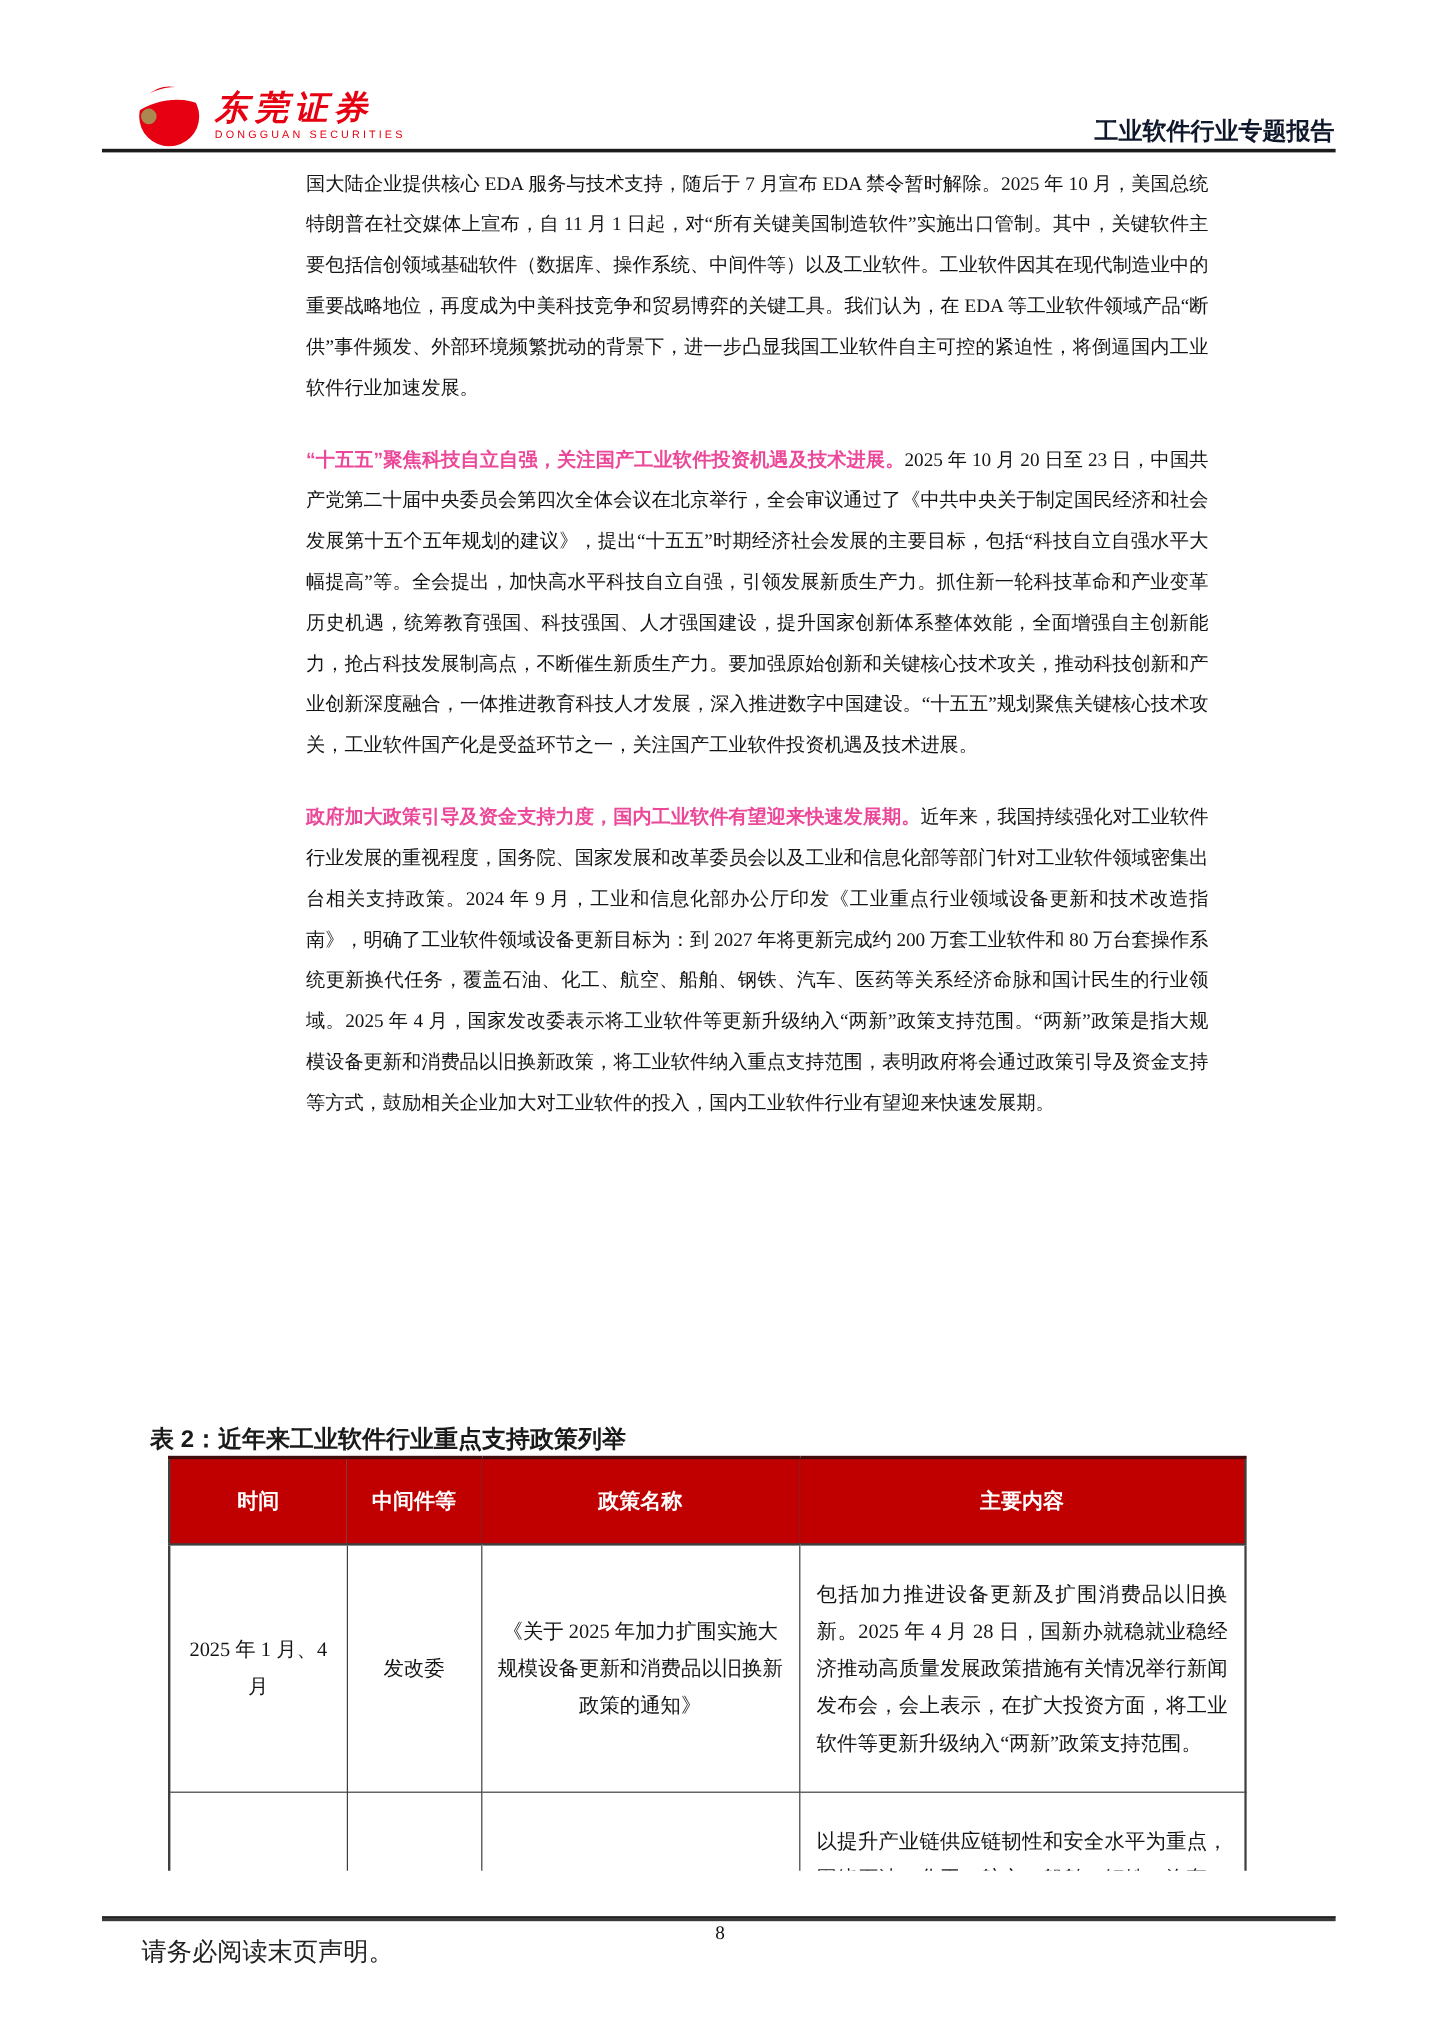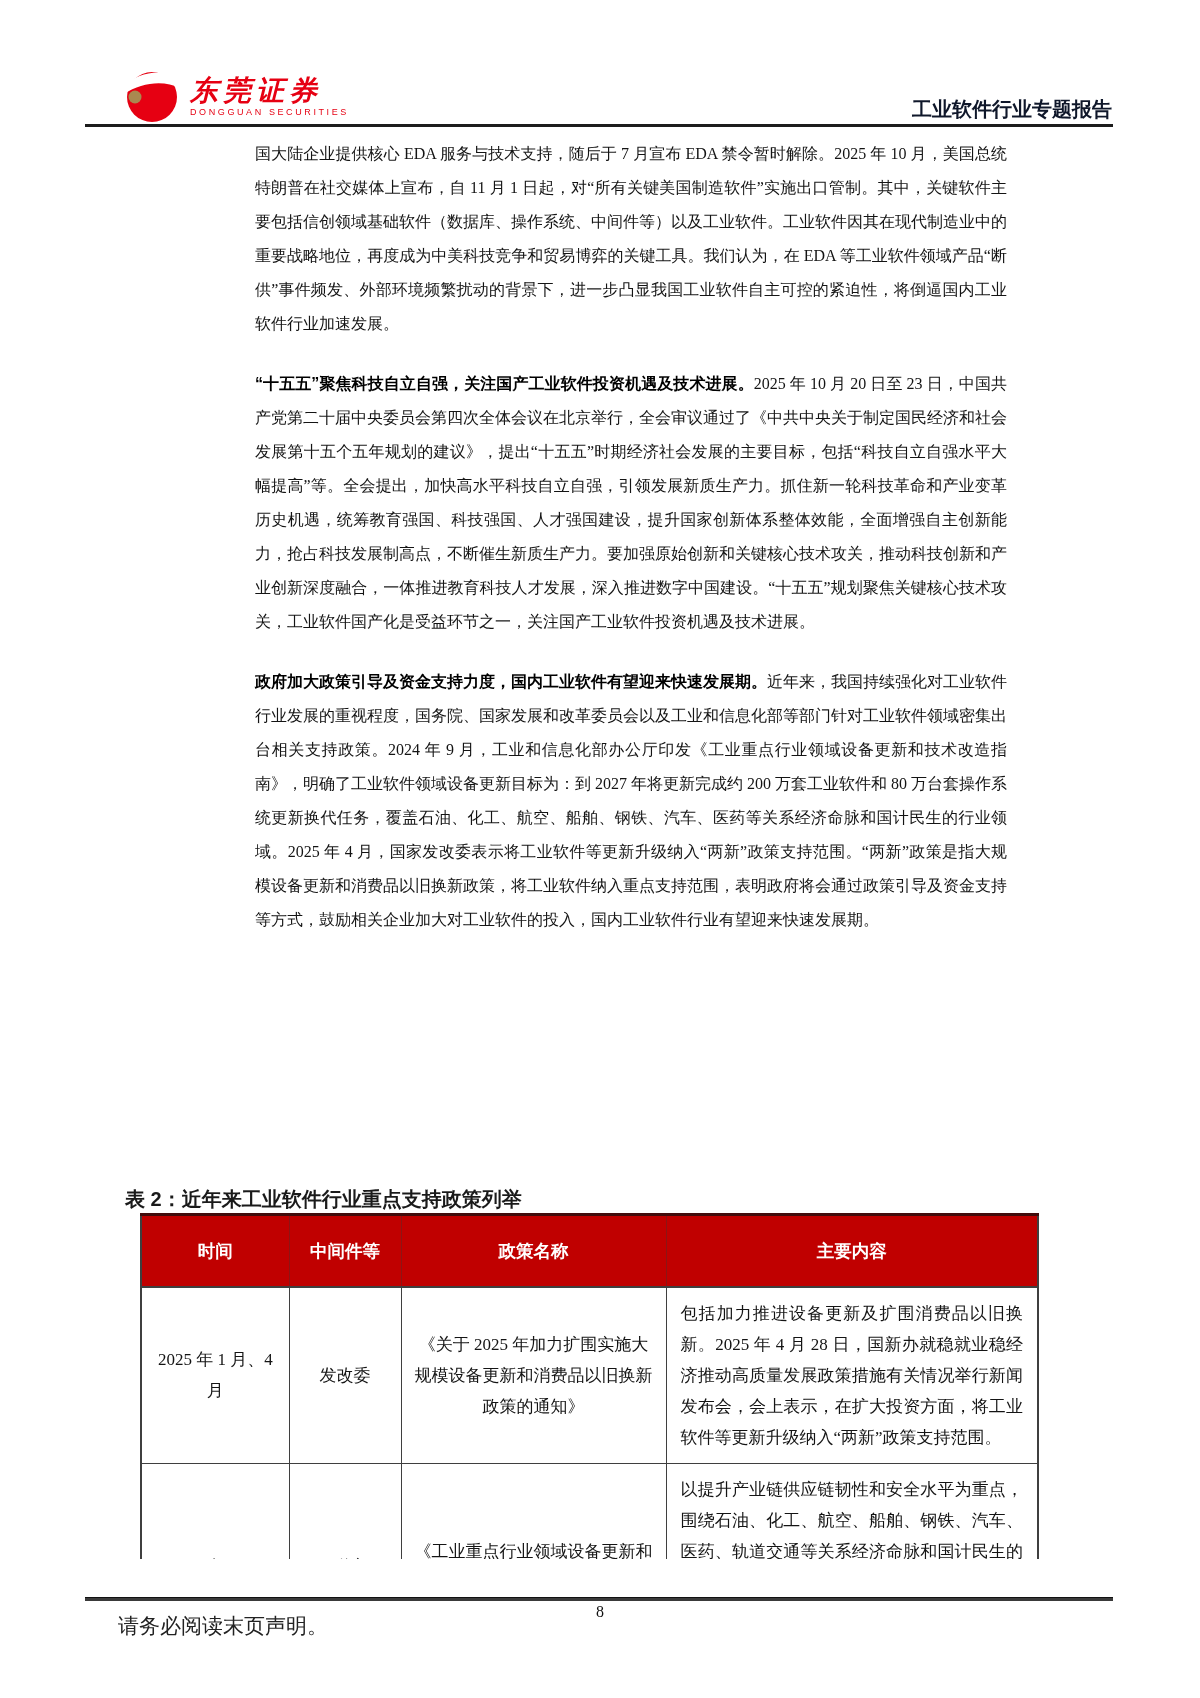--- a/index.html
+++ b/index.html
@@ -3,63 +3,63 @@
 <meta charset="utf-8">
 <style>
   * { margin:0; padding:0; box-sizing:border-box; }
   html,body { background:#e8e8e8; }
   .page {
     position:relative; width:1200px; height:1698px; margin:0 auto;
     background:#ffffff; overflow:hidden; color:#141414;
     font-family:"Liberation Serif","DejaVu Serif",serif;
   }
   
-  .logo-block { position:absolute; left:124px; top:70px; display:flex; align-items:center; gap:10px; }
+  .logo-block { position:absolute; left:113px; top:70px; display:flex; align-items:center; gap:10px; }
   .logo-text-cn {
     color:#e60012; font-size:28px; font-weight:bold; font-style:italic;
     letter-spacing:5px; line-height:30px; font-family:"Liberation Serif","DejaVu Serif",serif;
   }
   .logo-text-en {
     color:#e60012; font-size:9px; letter-spacing:2.6px; margin-top:1px;
     font-family:"Liberation Sans","DejaVu Sans",sans-serif;
   }
   .report-title {
     position:absolute; right:88px; top:96px; font-size:20px; font-weight:bold; color:#0f172a;
     font-family:"Liberation Sans","DejaVu Sans",sans-serif;
   }
   .header-rule { position:absolute; left:85px; top:124px; width:1028px; height:3px; background:#1c1c1c; }
   
   .content { position:absolute; left:255px; top:137px; width:752px; }
   .content p {
     text-align:justify; font-size:16px; line-height:34px; color:#141414; margin-bottom:26px;
   }
   .content p:last-child { margin-bottom:0; }
   .lead {
-    font-weight:bold; color:#000000;
+    font-weight:bold; color:#ec4899;
     font-family:"Liberation Sans","DejaVu Sans",sans-serif;
   }
   
   .table-caption {
     position:absolute; left:125px; top:1186px; font-size:20px; font-weight:bold; color:#1a1a1a;
     font-family:"Liberation Sans","DejaVu Sans",sans-serif;
   }
   .table-clip { position:absolute; left:140px; top:1213px; width:899px; height:346px; overflow:hidden; }
   table.policy { border-collapse:collapse; table-layout:fixed; width:897px; border:2px solid #3f3f3f; }
   table.policy th {
     background:#c00000; color:#ffffff; font-weight:bold; font-size:17.5px;
     height:72px; text-align:center; vertical-align:middle;
     border:1px solid #8c1515; border-top:3px solid #420c0c; border-bottom:2px solid #3f3f3f;
     font-family:"Liberation Sans","DejaVu Sans",sans-serif;
   }
   table.policy td {
     border:1px solid #3f3f3f; font-size:17px; line-height:31px; color:#141414;
     vertical-align:middle; background:#fff;
   }
   td.c { text-align:center; padding:8px 10px; }
-  td.j { text-align:justify; padding:10px 14px; vertical-align:top; }
+  td.j { text-align:justify; padding:25px 14px; vertical-align:top; }
   tr.row1 td { height:162px; }
   .col-time { width:148px; } .col-dept { width:112px; }
   .col-policy { width:265px; } .col-content { width:372px; }
   
   .footer-rule { position:absolute; left:85px; top:1597px; width:1028px; height:4px; background:#3a3a3a; border-top:1px solid #111; }
   .disclaimer {
     position:absolute; left:118px; top:1612px; font-size:21px; color:#222;
     font-family:"Liberation Sans","DejaVu Sans",sans-serif;
   }
   .page-num { position:absolute; left:0; right:0; top:1603px; text-align:center; font-size:16px; color:#111; }

